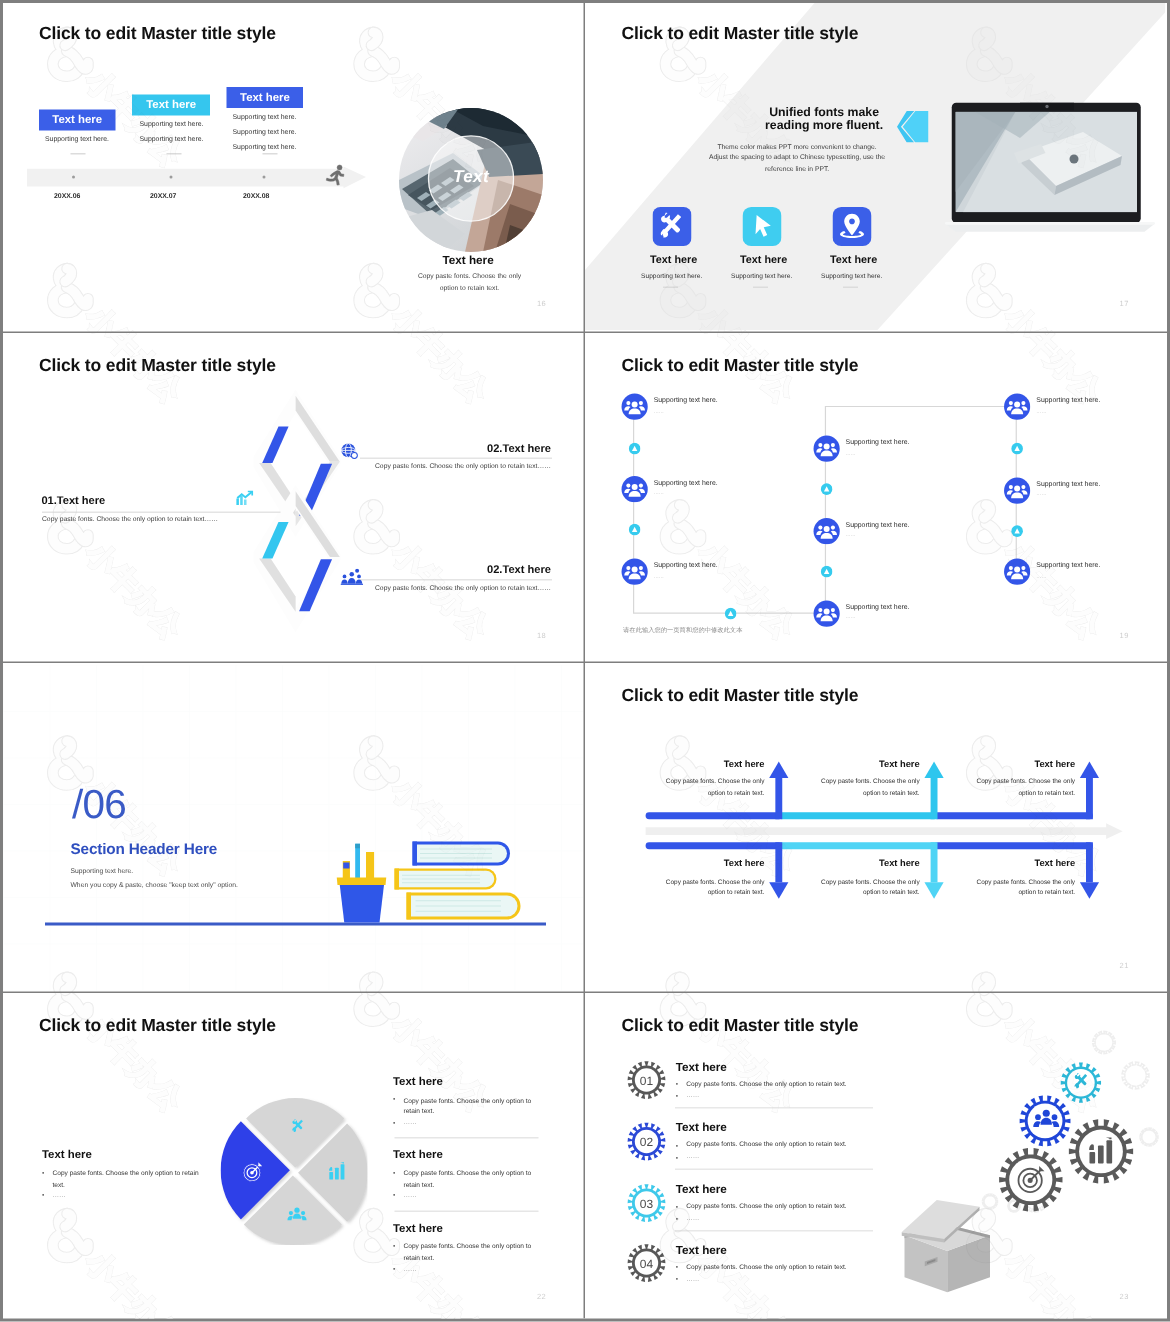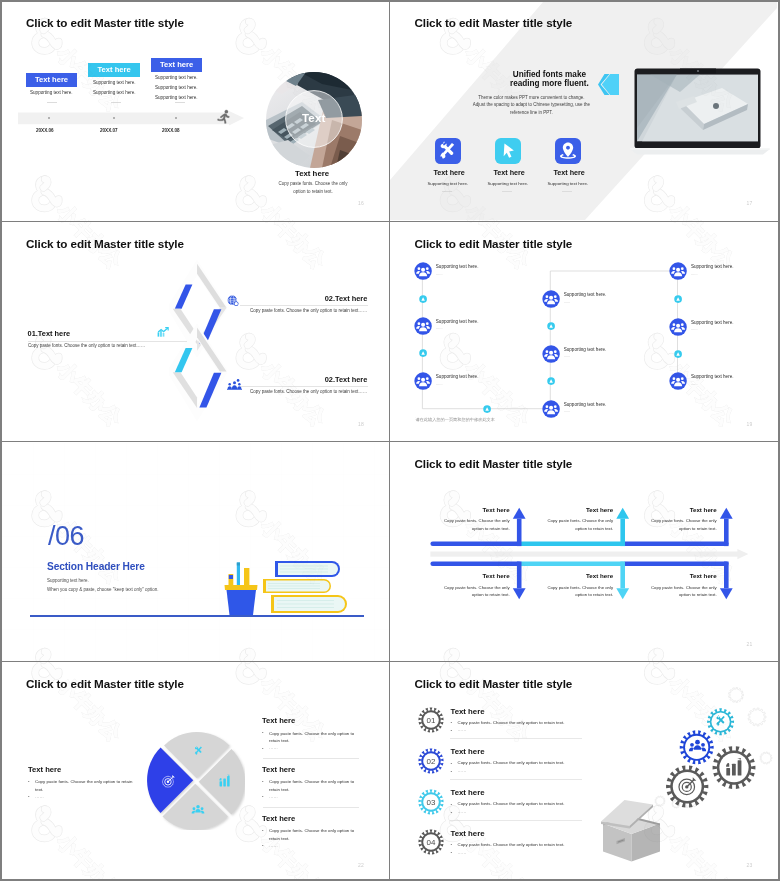--- a/index.html
+++ b/index.html
@@ -102,21 +102,21 @@
           <path d="M66 48 L96 58 V96 H56 Z" fill="#9c7a69"></path>
           <path d="M74 64 L96 72 V96 H64 Z" fill="#7a5c4d"></path>
           <path d="M52 28 L96 22 V44 L60 46 Z" fill="#3a4a55"></path>
           <path d="M74 78 L96 86 V96 H70 Z" fill="#513f35"></path>
         </g>
       </svg>
       <svg class="tb" style="left:283px;top:88px" width="58" height="58" viewBox="0 0 58 58">
         <circle cx="29" cy="29" r="28.4" fill="#ffffff" opacity="0.45"></circle>
         <circle cx="29" cy="29" r="28.4" fill="none" stroke="#ffffff" stroke-width="0.9" opacity=".9"></circle>
       </svg>
-      <div class="tb" style="left:300px;top:110px;font-size:11.5px;font-weight:bold;color:#ffffff;letter-spacing:.2px">Text</div>
+      <div class="tb" style="left:300px;top:110px;font-size:11.5px;font-weight:bold;font-style:italic;color:#ffffff;letter-spacing:.2px">Text</div>
 
       <div class="tb" style="left:293px;top:166.5px;font-size:7.8px;font-weight:bold;color:#111">Text here</div>
       <div style="position:absolute;left:275px;top:178px;width:72px;font-size:4.5px;color:#444;text-align:center;line-height:7.6px">Copy paste fonts. Choose the only option to retain text.</div>
 
       <div class="pgno" style="left:356px;top:198px">16</div>
     </div>
 
     <div class="slide" style="left:388.4px;top:0">
       <svg style="position:absolute;left:0;top:0" width="387" height="218" viewBox="0 0 387 218">
         <path d="M153 0 L387 0 L387 6 L195 218 L0 218 L0 178 Z" fill="#f0f0f0"></path>

